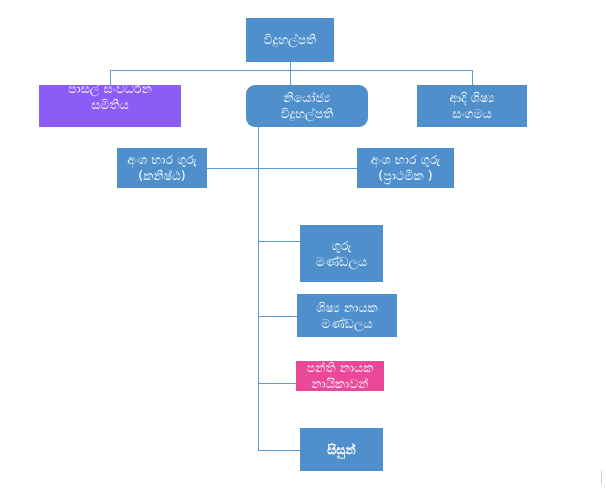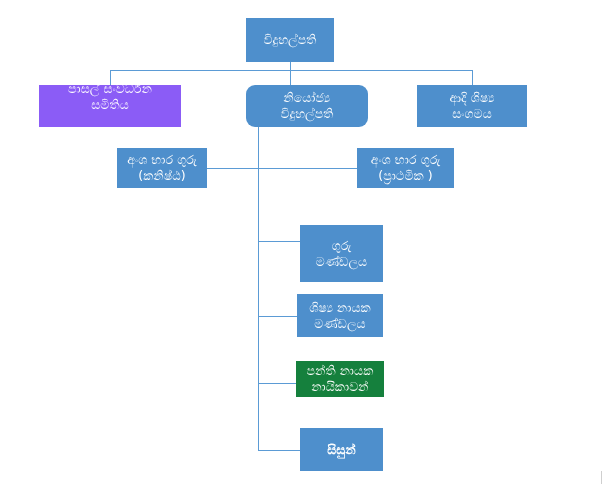--- a/index.html
+++ b/index.html
@@ -80,25 +80,25 @@
 (කනිෂ්ඨ)</span>
     </div>
     <div class="node" style="left: 357px; top: 148px; width: 97px; height: 40px; background: rgb(78, 143, 204); color: rgb(255, 255, 255);">
       <span class="node-label">අංශ භාර ගුරු
 (ප්‍රාථමික )</span>
     </div>
     <div class="node" style="left: 300px; top: 219px; width: 83px; height: 57px; background: rgb(78, 143, 204); color: rgb(255, 255, 255); margin-top: 6px;">
       <span class="node-label">ගුරු
 මණ්ඩලය</span>
     </div>
-    <div class="node" style="left: 297px; top: 294px; width: 86px; height: 43px; background: rgb(78, 143, 204); color: rgb(255, 255, 255);">
+    <div class="node" style="left: 297px; top: 294px; width: 100px; height: 43px; background: rgb(78, 143, 204); color: rgb(255, 255, 255);">
       <span class="node-label">ශිෂ්‍ය නායක
 මණ්ඩලය</span>
     </div>
-    <div class="node" style="left: 296px; top: 361px; width: 88px; height: 36px; background: #15803d; color: rgb(255, 255, 255);">
+    <div class="node" style="left: 296px; top: 361px; width: 88px; height: 30px; background: #ec4899; color: rgb(255, 255, 255);">
       <span class="node-label">පන්ති නායක
 නායිකාවන්</span>
     </div>
     <div class="node" style="left: 300px; top: 428px; width: 83px; height: 43px; background: rgb(78, 143, 204); color: rgb(255, 255, 255); font-weight: bold;">
       <span class="node-label">සිසුන්</span>
     </div>
     <div class="edge-mark" style="left: 601px; top: 471px; width: 1px; height: 13px;"></div>
   </div>
 
 </body></html>

